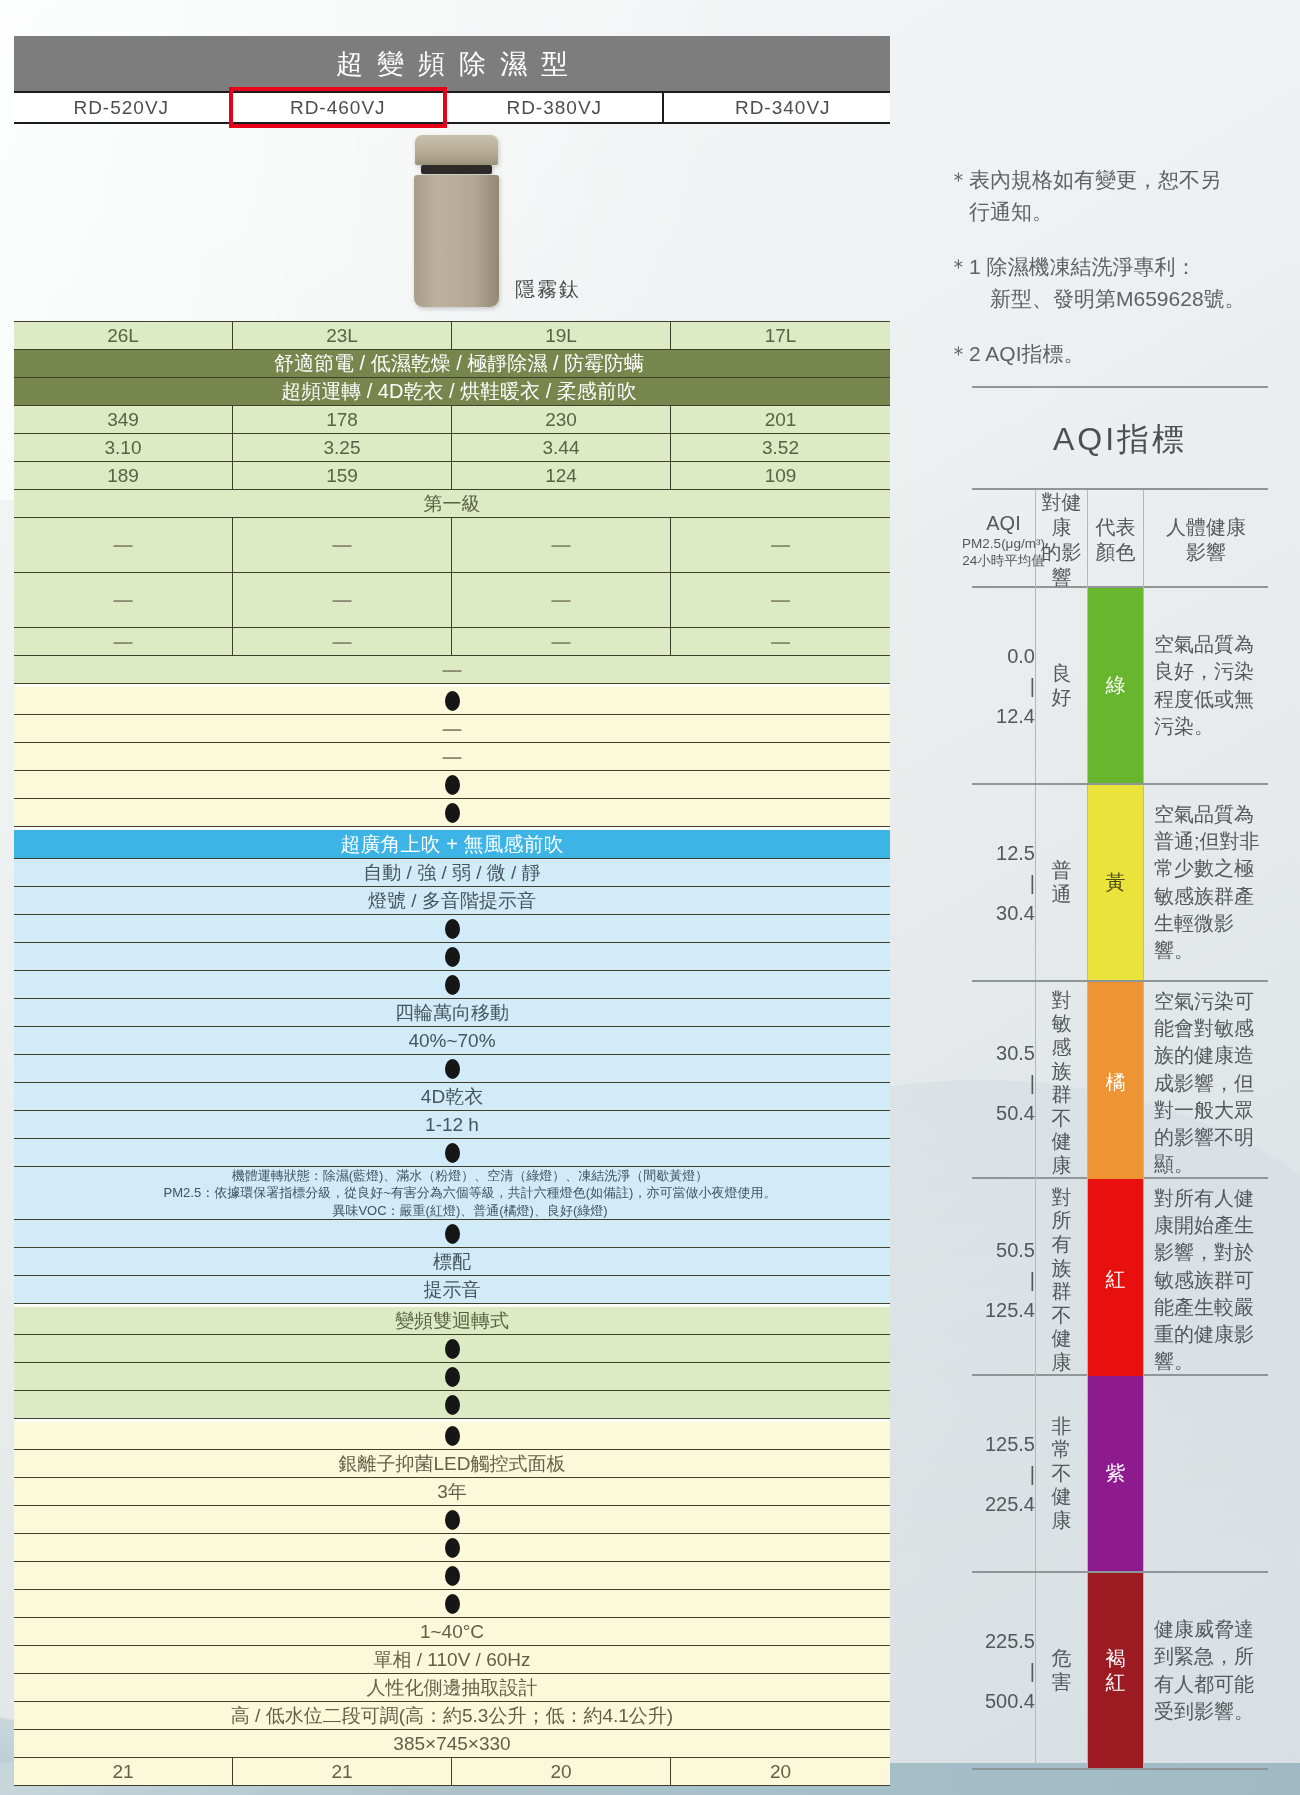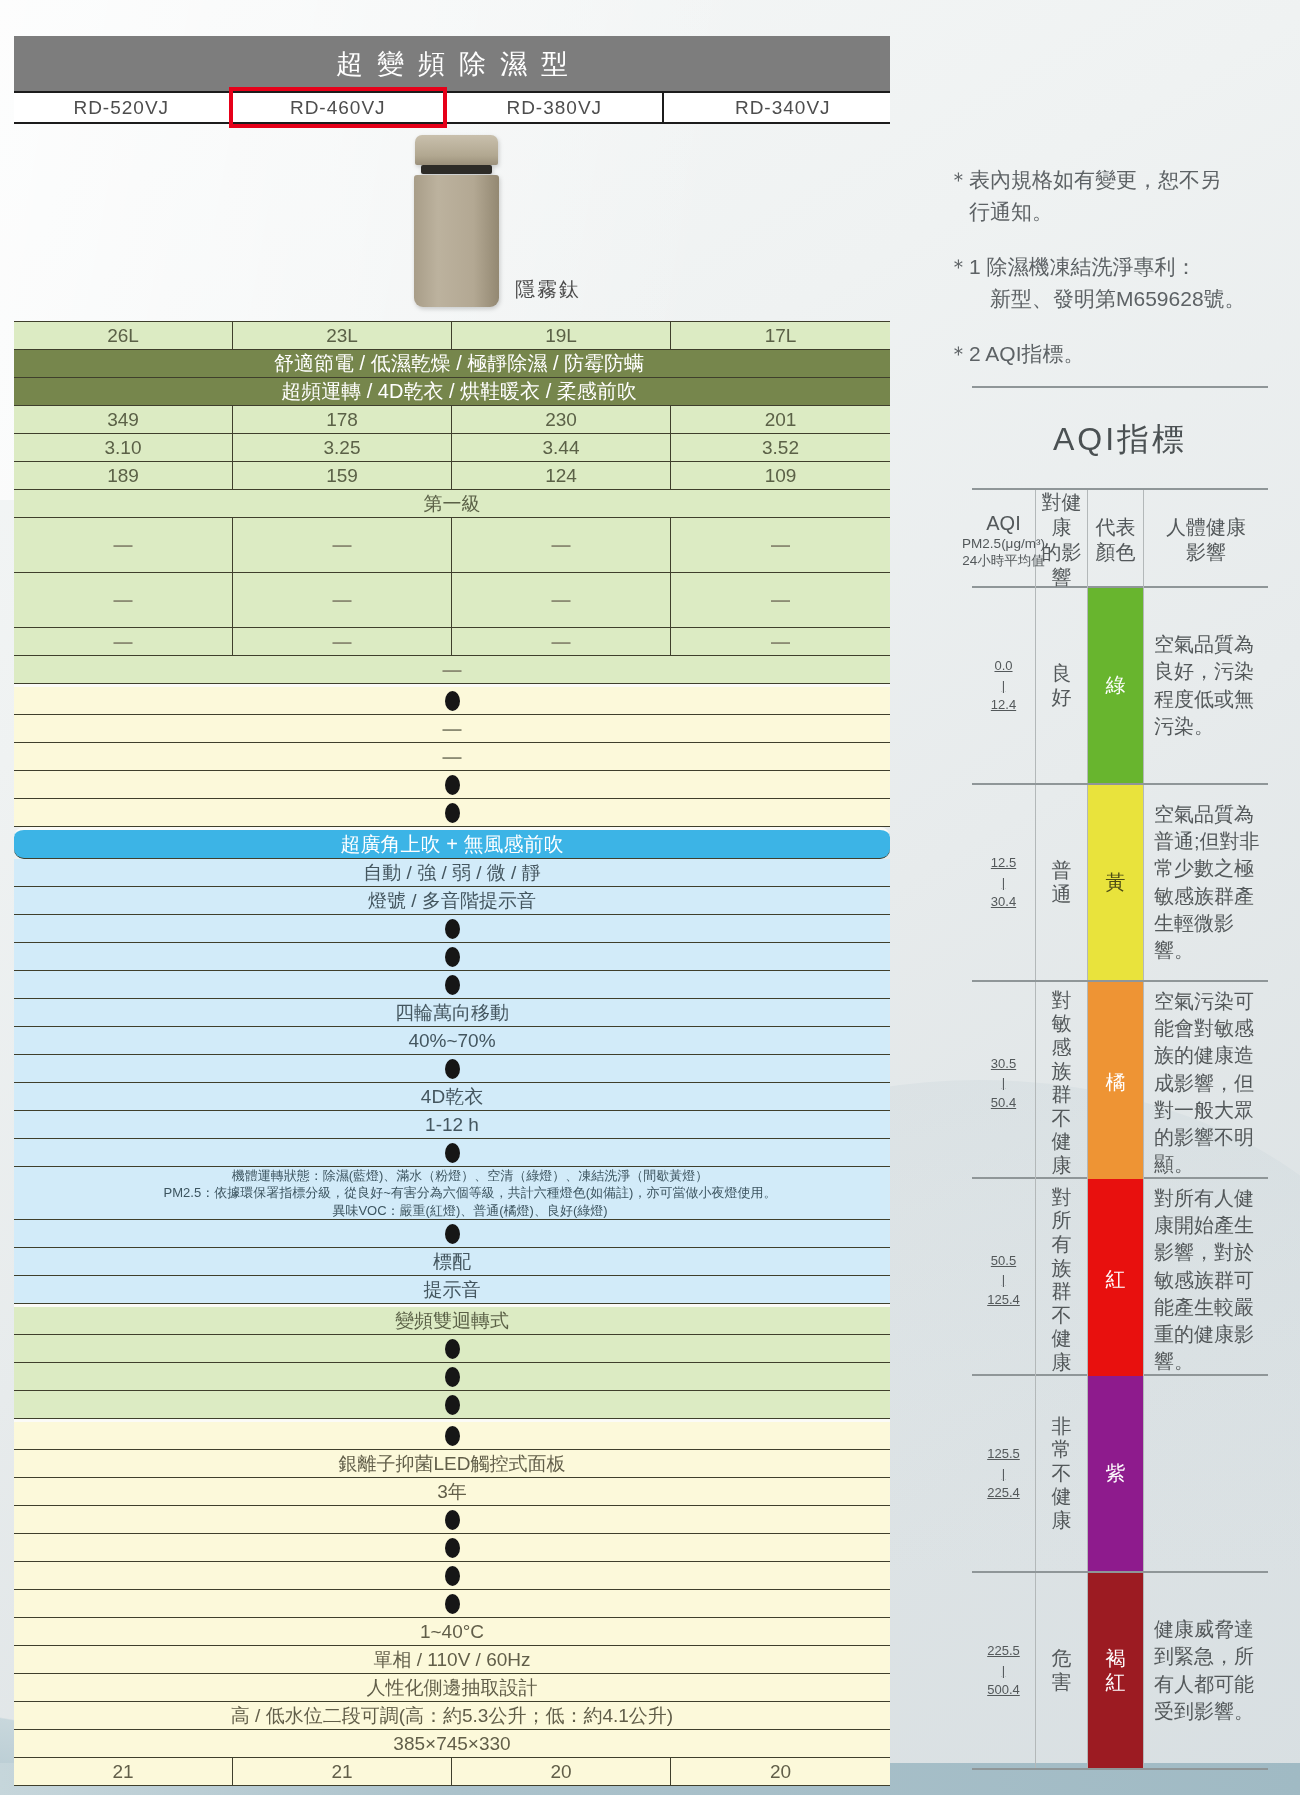--- a/index.html
+++ b/index.html
@@ -41,21 +41,21 @@
   .spec-table{border-top:1px solid #3f3f2c;}
   .row{position:relative;height:27px;display:flex;align-items:center;justify-content:center;
     border-bottom:1px solid #3f3f2c;font-size:19px;}
   .row.tall{height:54px;}
   .row.hdrh{height:28px;font-size:20px;}
   .row.noteh{height:52px;}
   .row.gap{border-top:3px solid #fbfbf7;}
   .s-green{background:#dcebc3;color:#5b6147;}
   .s-olive{background:#76864c;color:#ffffff;font-size:20px;padding-left:14px;}
   .s-yellow{background:#fcf9da;color:#615e49;}
-  .s-bluehdr{background:#3cb4e6;color:#ffffff;border-radius:10px;}
+  .s-bluehdr{background:#3cb4e6;color:#ffffff;}
   .s-blue{background:#d2ebf9;color:#44565f;}
   .cells{display:grid;grid-template-columns:repeat(4,1fr);width:100%;height:100%;}
   .cell{display:flex;align-items:center;justify-content:center;border-right:1px solid #3f3f2c;}
   .cell:last-child{border-right:none;}
   .dash{color:#8c8c74;font-weight:bold;}
   .dot{width:15px;height:20px;border-radius:50%;background:#161616;}
   .note-lines{width:100%;text-align:center;font-size:13px;line-height:1.32;color:#3d5560;margin-left:36px;}
 
   
   .notes{position:absolute;left:948px;top:164px;width:305px;color:#5d6265;font-size:21px;line-height:1.5;z-index:2;}
@@ -66,22 +66,22 @@
   .aqi-table{border-top:2px solid #8f9698;border-bottom:2px solid #8f9698;}
   .aqi-hrow,.aqi-row{display:grid;grid-template-columns:64px 52px 56px 1fr;}
   .aqi-hrow{height:96px;border-bottom:2px solid #8f9698;}
   .aqi-hcell{display:flex;flex-direction:column;align-items:center;justify-content:center;
     border-right:1px solid #b3b8b9;font-size:20px;line-height:1.25;}
   .aqi-hcell:last-child{border-right:none;}
   .aqi-hcell.pre{white-space:pre-line;text-align:center;}
   .h-sub{font-size:13.5px;white-space:nowrap;}
   .aqi-row{height:195px;border-bottom:2px solid #8f9698;}
   .aqi-row:last-child{border-bottom:none;}
-  .aqi-range{display:flex;flex-direction:column;align-items:center;justify-content:center;
-    font-size:13px;line-height:1.5;border-right:1px solid #b3b8b9;text-decoration:underline;}
+  .aqi-range{display:flex;flex-direction:column;align-items:flex-end;justify-content:center;
+    font-size:20px;line-height:1.5;border-right:1px solid #b3b8b9;}
   .aqi-impact,.aqi-swatch{display:flex;align-items:center;justify-content:center;border-right:1px solid #b3b8b9;}
   .vtext{display:inline-block;width:22px;word-break:break-all;line-height:1.18;font-size:20px;text-align:center;}
   .aqi-desc{display:flex;align-items:center;padding:6px 0 6px 10px;font-size:20px;line-height:1.36;}
 </style>
 </head>
 <body>
 
 <div id="page">
   <div class="bg-sheen"></div>
   <div class="bg-curve"></div>

